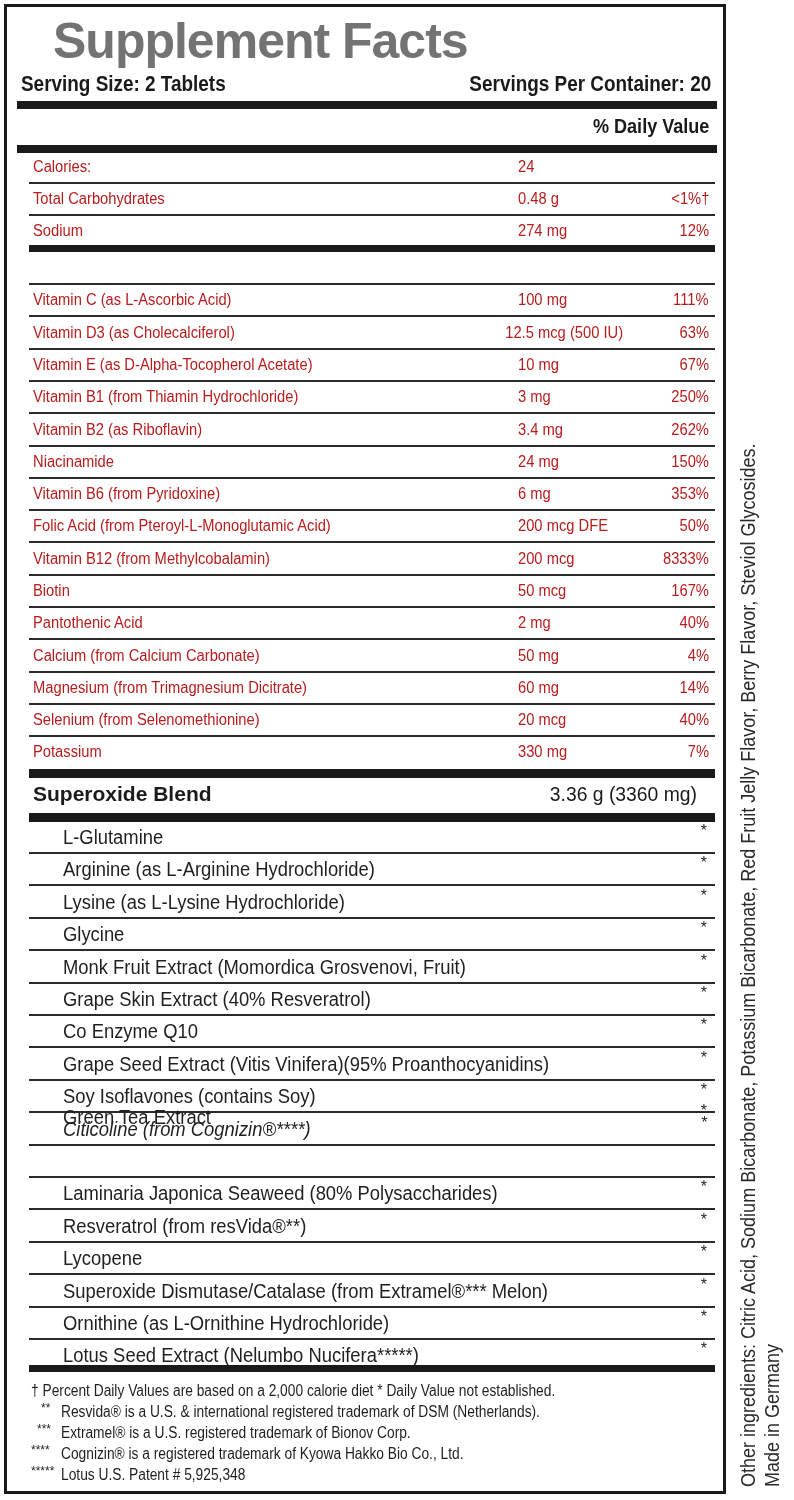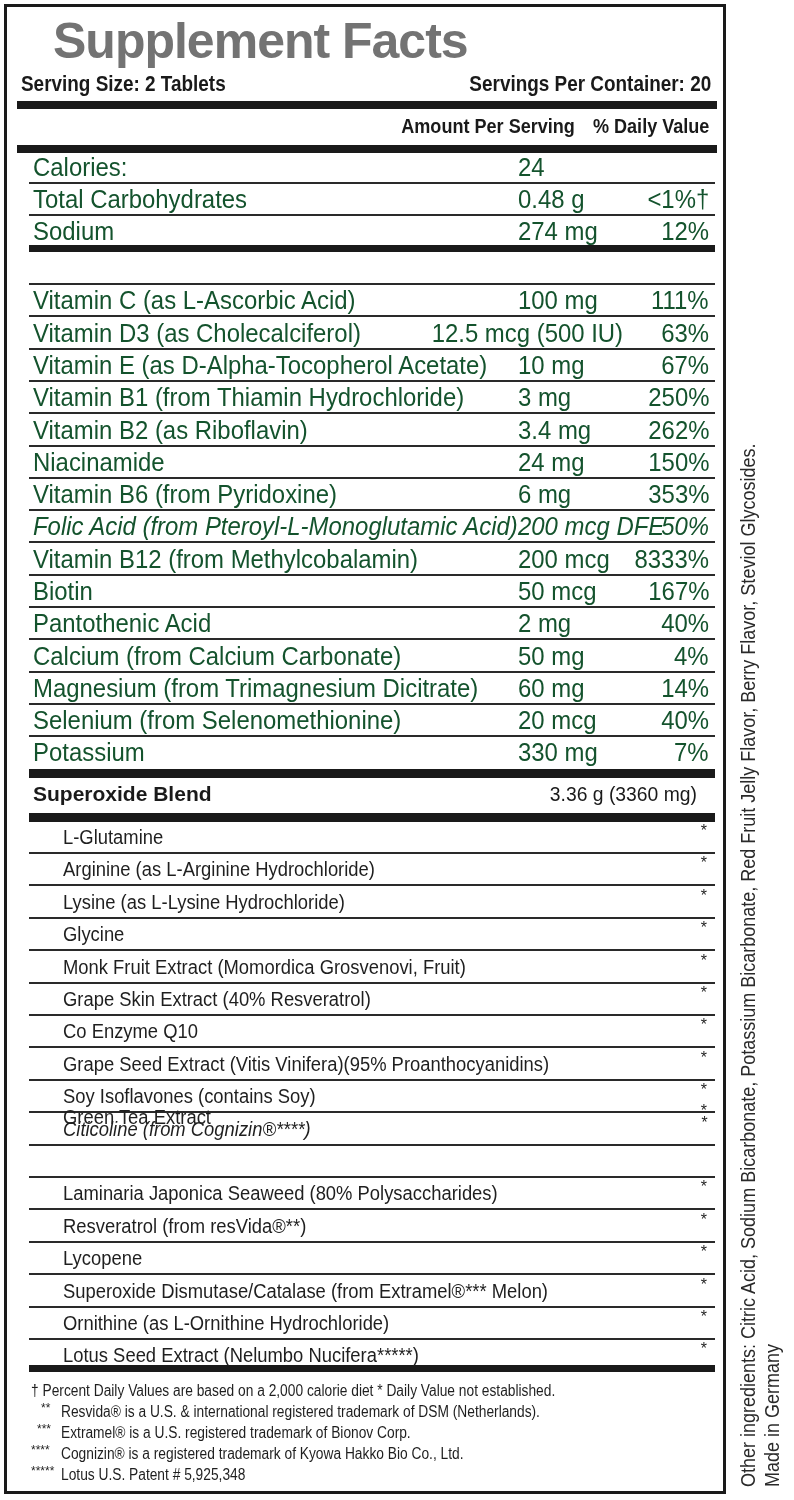--- a/index.html
+++ b/index.html
@@ -27,21 +27,21 @@
   .hline { position: absolute; height: 2px; background: #2a2a2a; }
 
   .colhead {
     position: absolute; top: 104px; height: 30px; font-weight: bold; font-size: 21px; line-height: 30px;
     white-space: nowrap;
   }
   .colhead span { display: inline-block; transform: scaleX(0.86); transform-origin: right center; }
 
   .row {
     position: absolute; left: 22px; width: 686px; height: 32px;
-    font-size: 26px; line-height: 32px; white-space: nowrap; color: #14532d;
+    font-size: 16px; line-height: 32px; white-space: nowrap; color: #b91c1c;
   }
   .row .label { position: absolute; left: 4px; top: 0; display: inline-block; transform: scaleX(0.92); transform-origin: left center; }
   .row .amount { position: absolute; left: 489px; top: 0; display: inline-block; transform: scaleX(0.92); transform-origin: left center; }
   .row .amount.right-anchored { left: auto; right: 92px; transform-origin: right center; }
   .row .dv { position: absolute; right: 6px; top: 0; display: inline-block; transform: scaleX(0.92); transform-origin: right center; }
 
   .blend-row { position: absolute; left: 22px; width: 686px; height: 34px; font-size: 21px; line-height: 34px; }
   .blend-row .label { position: absolute; left: 4px; font-weight: bold; }
   .blend-row .amount { position: absolute; right: 18px; display: inline-block; transform: scaleX(0.92); transform-origin: right center; }
 
@@ -73,21 +73,20 @@
 <div class="panel">
   <div class="title">Supplement Facts</div>
 
   <div class="serving">
     <span>Serving Size: 2 Tablets</span>
     <span class="right">Servings Per Container: 20</span>
   </div>
 
   <div class="hbar" style="left:10px; top:94px; width:700px; height:8px;"></div>
 
-  <div class="colhead" style="right:148px;"><span>Amount Per Serving</span></div>
   <div class="colhead" style="right:14px;"><span>% Daily Value</span></div>
 
   <div class="hbar" style="left:10px; top:138px; width:700px; height:8px;"></div>
 
   <div id="basics"></div>
   <div class="hbar" style="left:22px; top:238px; width:686px; height:7px;"></div>
 
   <div id="nutrients"></div>
   <div class="hbar" style="left:22px; top:762px; width:686px; height:9px;"></div>
 
@@ -174,21 +173,21 @@
       <span class="amount">24 mg</span>
       <span class="dv">150%</span>
     </div>
     <div class="hline" style="left: 22px; width: 686px; top: 470px;"></div>
     <div class="row" style="top: 471px;">
       <span class="label">Vitamin B6 (from Pyridoxine)</span>
       <span class="amount">6 mg</span>
       <span class="dv">353%</span>
     </div>
     <div class="hline" style="left: 22px; width: 686px; top: 502px;"></div>
-    <div class="row" style="top: 503px; font-style: italic;">
+    <div class="row" style="top: 503px;">
       <span class="label">Folic Acid (from Pteroyl-L-Monoglutamic Acid)</span>
       <span class="amount">200 mcg DFE</span>
       <span class="dv">50%</span>
     </div>
     <div class="hline" style="left: 22px; width: 686px; top: 534px;"></div>
     <div class="row" style="top: 536px;">
       <span class="label">Vitamin B12 (from Methylcobalamin)</span>
       <span class="amount">200 mcg</span>
       <span class="dv">8333%</span>
     </div>

